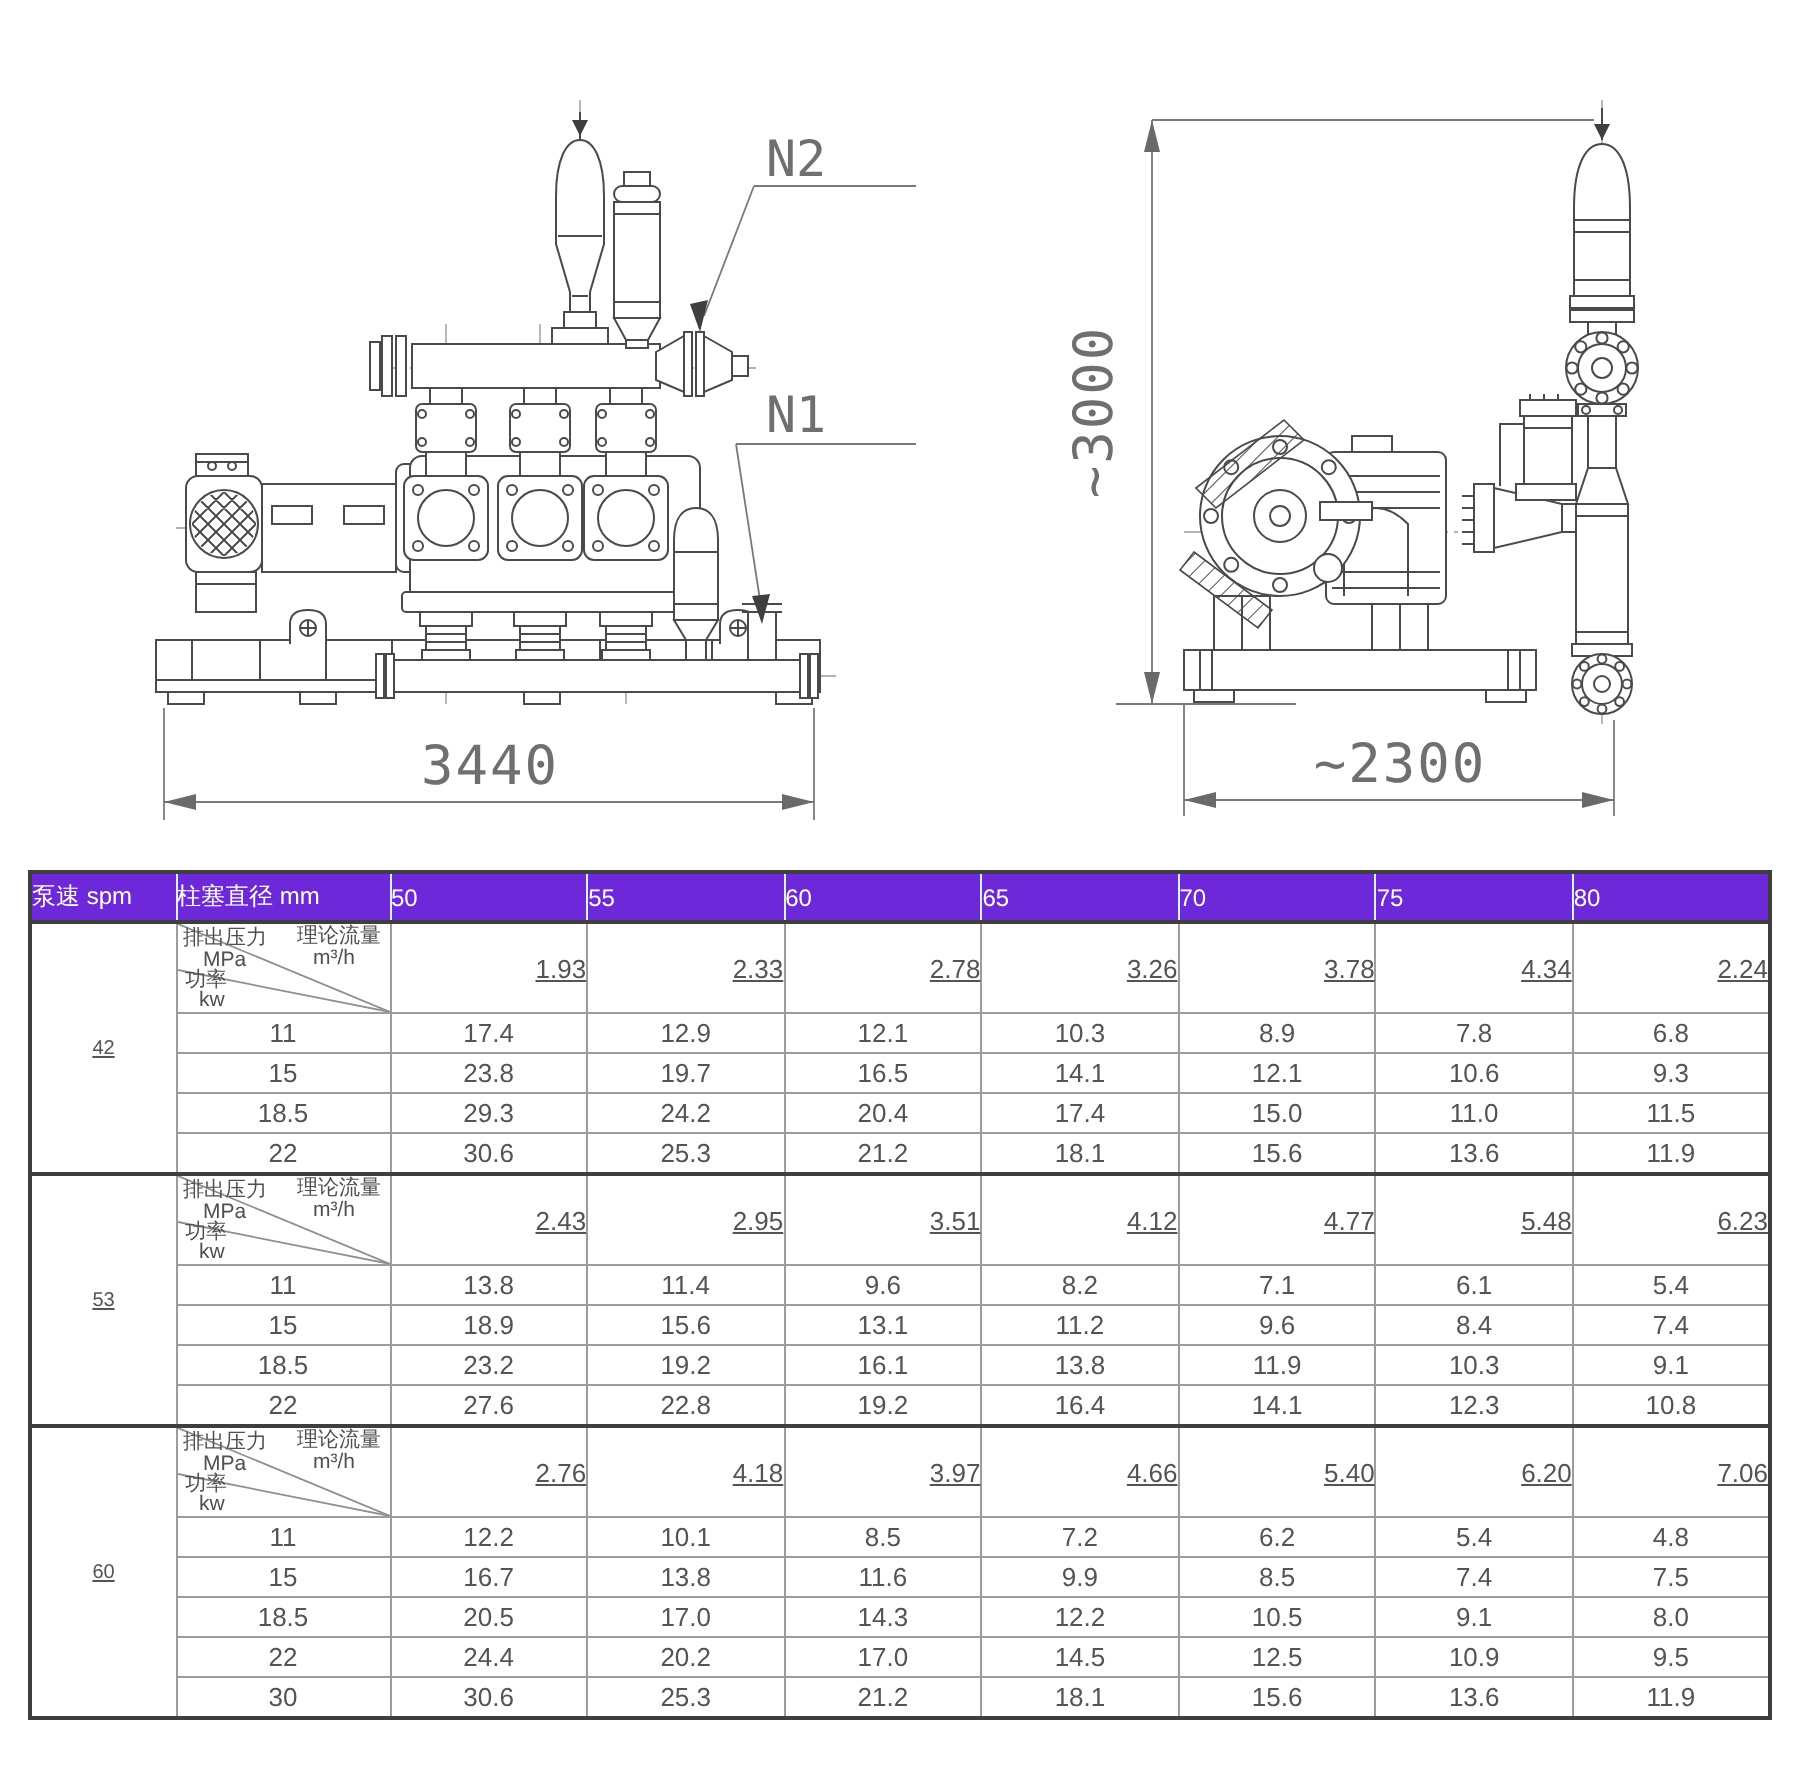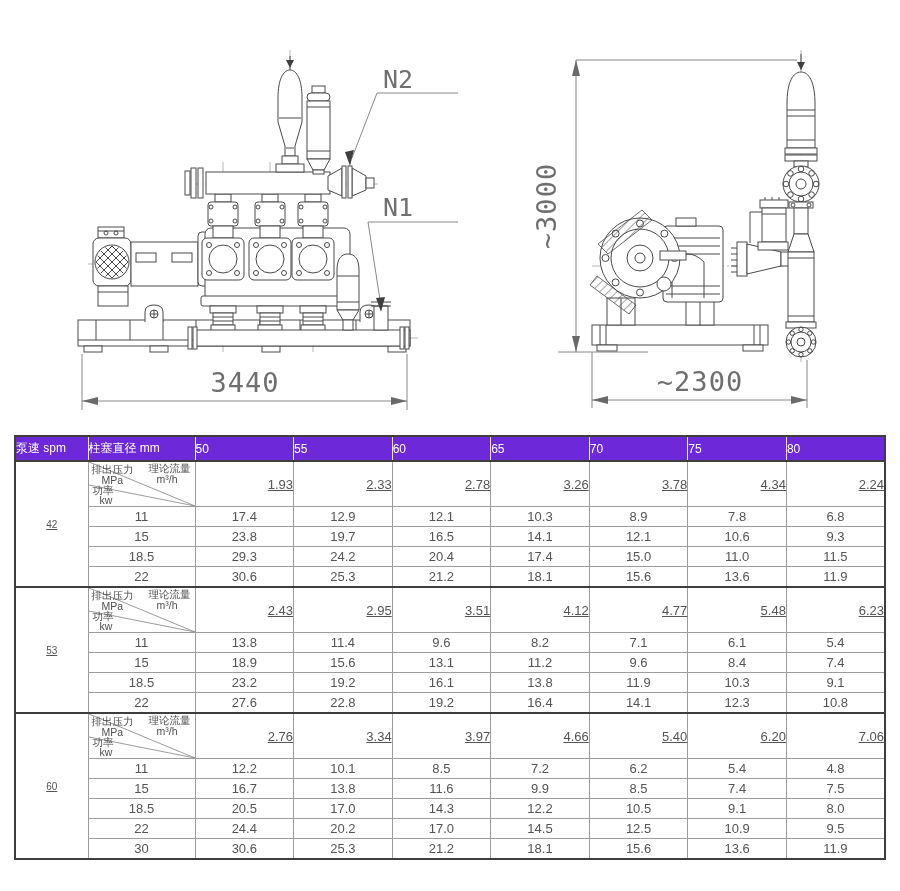--- a/index.html
+++ b/index.html
@@ -519,21 +519,21 @@
                 <line x1="0" y1="23" x2="107" y2="44"></line>
               </svg>
               <span class="cl-lab cl-p1">排出压力</span>
               <span class="cl-lab cl-p2">MPa</span>
               <span class="cl-lab cl-f1">理论流量</span>
               <span class="cl-lab cl-f2">m³/h</span>
               <span class="cl-lab cl-k1">功率</span>
               <span class="cl-lab cl-k2">kw</span>
             </td>
             <td class="flow-cell">2.76</td>
-            <td class="flow-cell">3.34</td>
+            <td class="flow-cell">4.18</td>
             <td class="flow-cell">3.97</td>
             <td class="flow-cell">4.66</td>
             <td class="flow-cell">5.40</td>
             <td class="flow-cell">6.20</td>
             <td class="flow-cell">7.06</td>
           </tr>
           <tr>
             <td class="pressure-cell">11</td>
             <td class="power-cell">12.2</td>
             <td class="power-cell">10.1</td>

